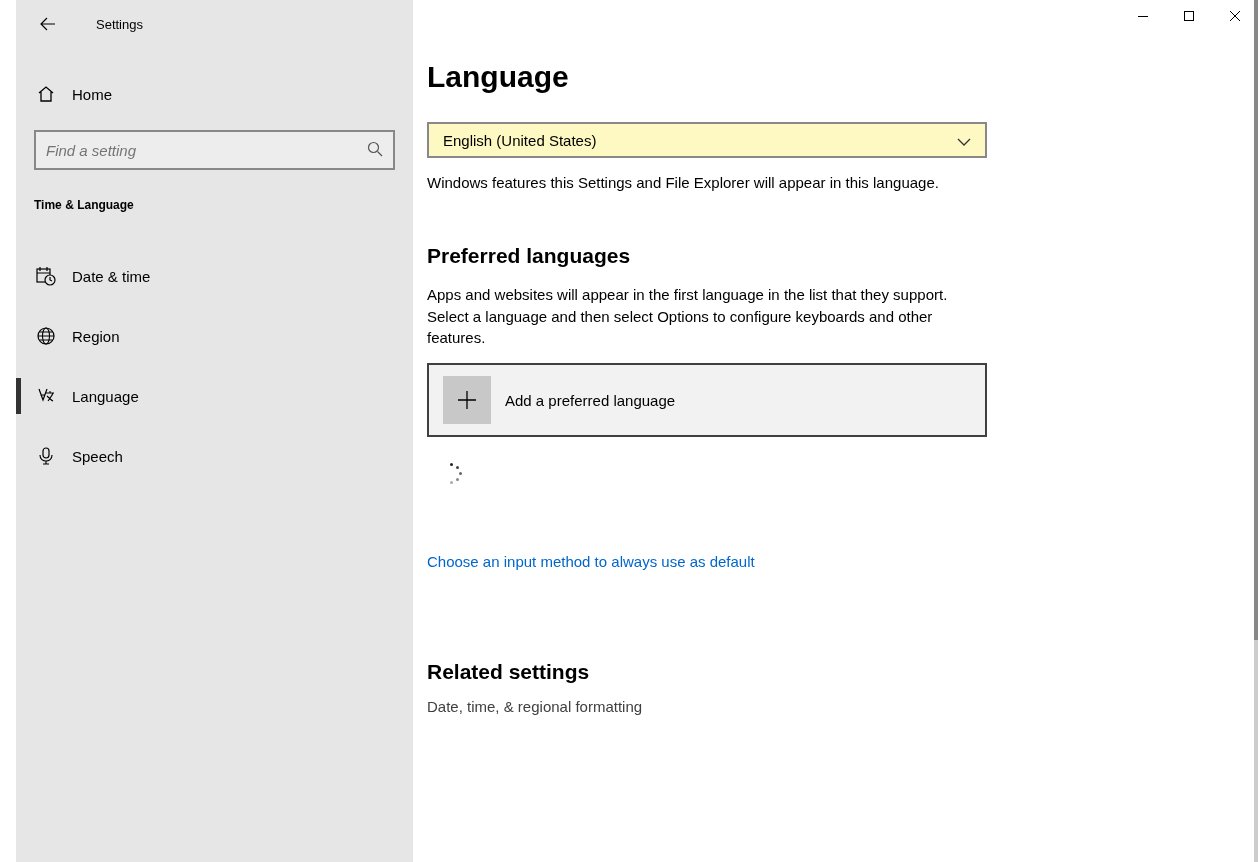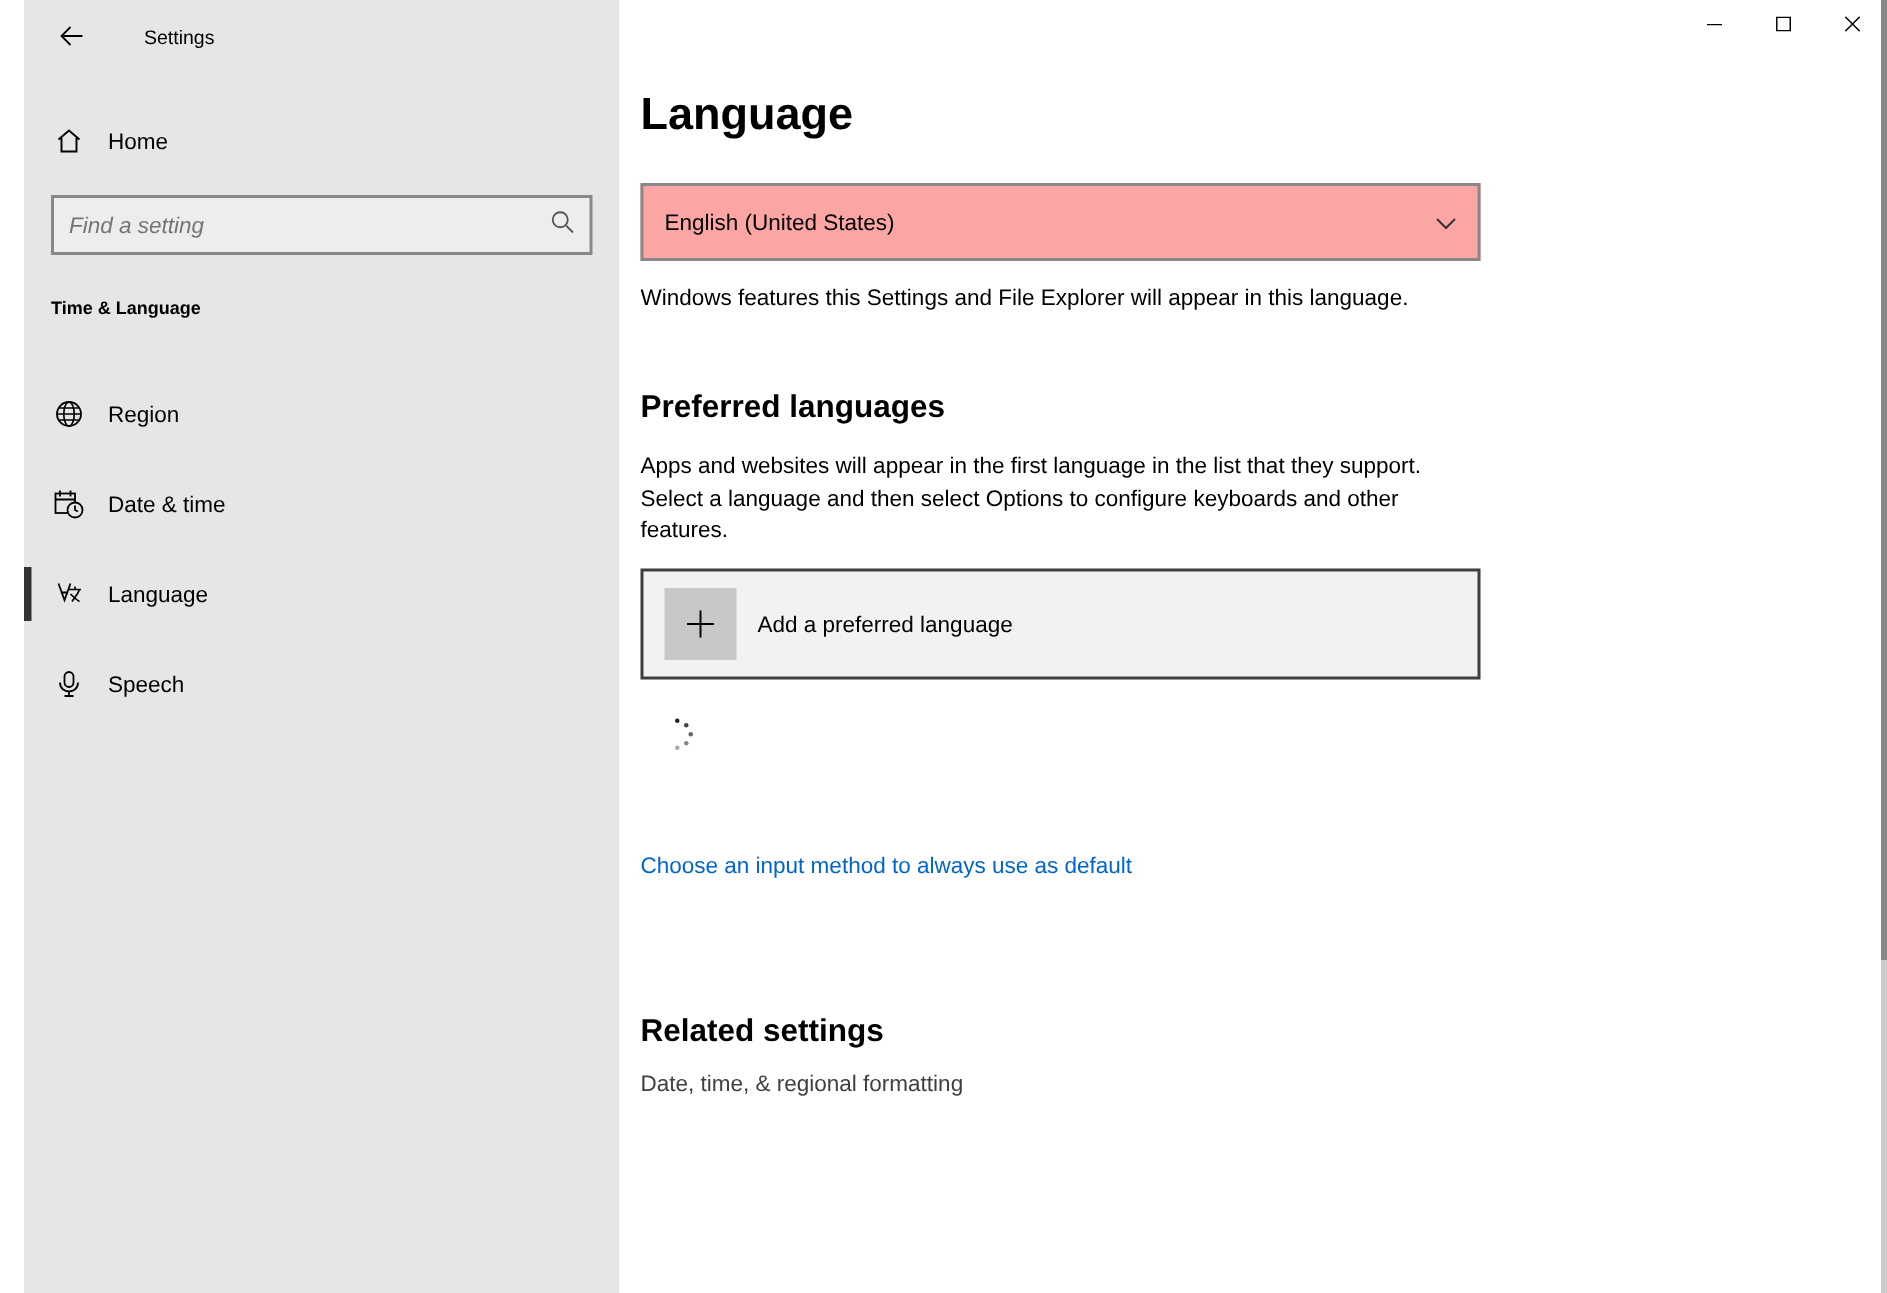--- a/index.html
+++ b/index.html
@@ -125,23 +125,23 @@
     font-weight: 600;
     margin-bottom: 28px;
   }
   .section-title {
     font-size: 21px;
     font-weight: 600;
     margin-bottom: 16px;
   }
   .dropdown {
     width: 560px;
-    height: 52px;
+    height: 36px;
     border: 2px solid #888;
-    background: #fca5a5;
+    background: #fef9c3;
     display: flex;
     align-items: center;
     justify-content: space-between;
     padding: 0 14px;
     margin-bottom: 14px;
   }
   .desc-text {
     font-size: 15px;
     width: 560px;
     line-height: 1.45;
@@ -265,37 +265,37 @@
       </span>
     </div>
   </div>
 
   <div class="category-heading">Time &amp; Language</div>
 
   <div class="nav-list">
     <div class="nav-item">
       <span class="icon-wrap">
         <svg width="20" height="20" viewBox="0 0 20 20">
-            <circle cx="10" cy="10" r="8" fill="none" stroke="#000" stroke-width="1.2"></circle>
-            <ellipse cx="10" cy="10" rx="3.5" ry="8" fill="none" stroke="#000" stroke-width="1.1"></ellipse>
-            <path d="M2 10 H18 M3.5 6 H16.5 M3.5 14 H16.5" stroke="#000" stroke-width="1"></path>
-          </svg>
-      </span>
-      <span class="label">Region</span>
-    </div>
-    <div class="nav-item">
-      <span class="icon-wrap">
-        <svg width="20" height="20" viewBox="0 0 20 20">
             <rect x="1" y="3" width="13" height="13" fill="none" stroke="#000" stroke-width="1.2"></rect>
             <path d="M1 7 H14 M4 1 V5 M11 1 V5" stroke="#000" stroke-width="1.2"></path>
             <circle cx="14" cy="14" r="5" fill="#e6e6e6" stroke="#000" stroke-width="1.2"></circle>
             <path d="M14 11 V14 L16 15" stroke="#000" stroke-width="1.2" fill="none"></path>
           </svg>
       </span>
       <span class="label">Date &amp; time</span>
+    </div>
+    <div class="nav-item">
+      <span class="icon-wrap">
+        <svg width="20" height="20" viewBox="0 0 20 20">
+            <circle cx="10" cy="10" r="8" fill="none" stroke="#000" stroke-width="1.2"></circle>
+            <ellipse cx="10" cy="10" rx="3.5" ry="8" fill="none" stroke="#000" stroke-width="1.1"></ellipse>
+            <path d="M2 10 H18 M3.5 6 H16.5 M3.5 14 H16.5" stroke="#000" stroke-width="1"></path>
+          </svg>
+      </span>
+      <span class="label">Region</span>
     </div>
     <div class="nav-item selected">
       <span class="icon-wrap">
         <svg width="20" height="20" viewBox="0 0 20 20">
             <path d="M3 3 L7 14 L11 3 M4.5 9 H9.5" fill="none" stroke="#000" stroke-width="1.2"></path>
             <path d="M10 7 H18 M14 5 V7 M12 15 C14 12 16 10 17 7 M11 10 C13 12 15 14 17 15" fill="none" stroke="#000" stroke-width="1.1"></path>
           </svg>
       </span>
       <span class="label">Language</span>
     </div>

